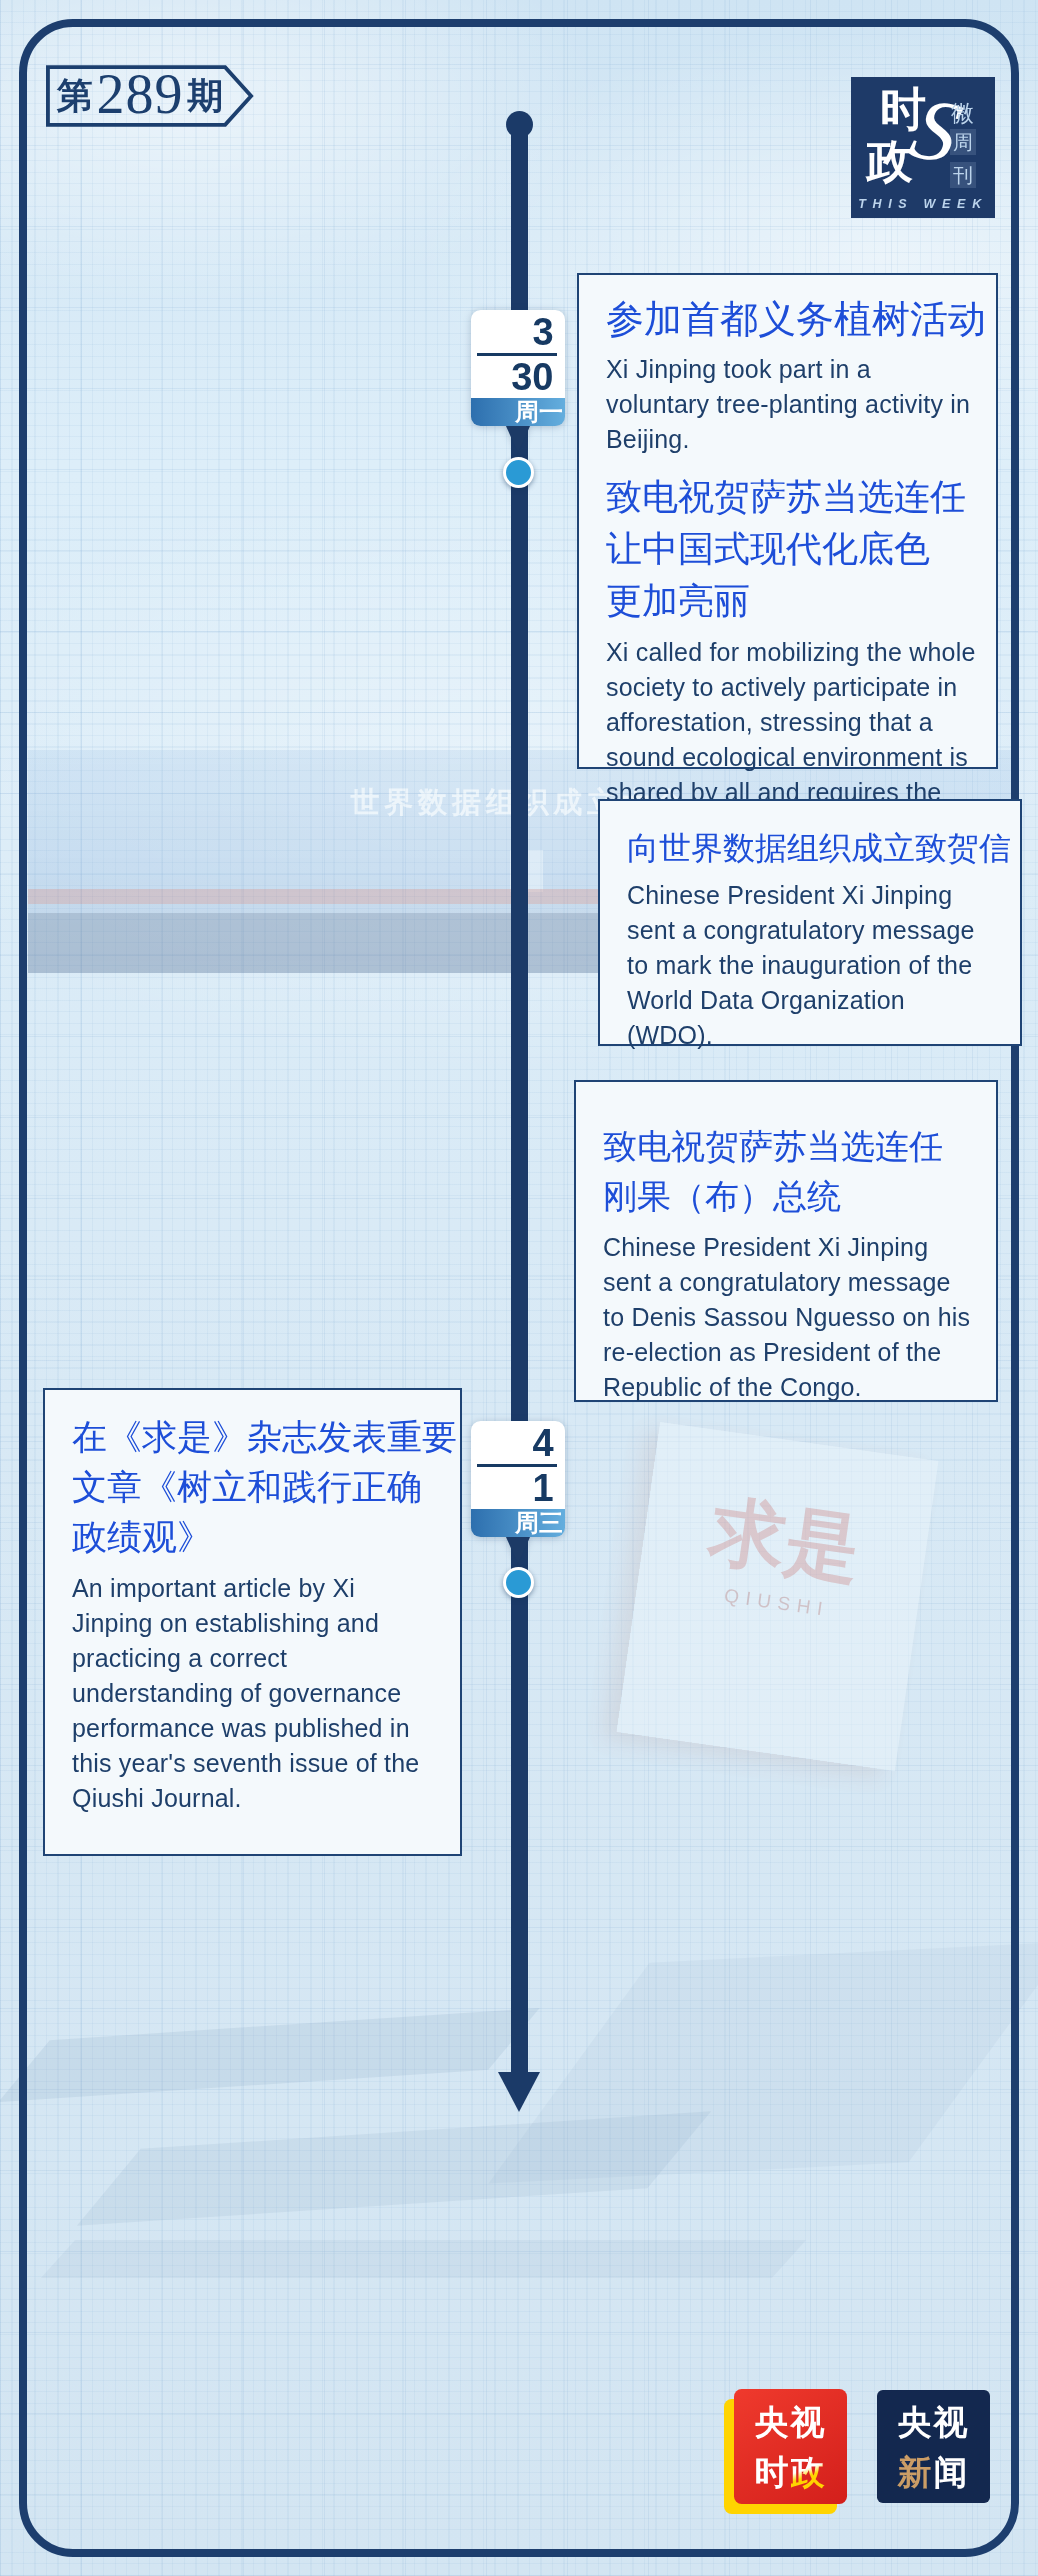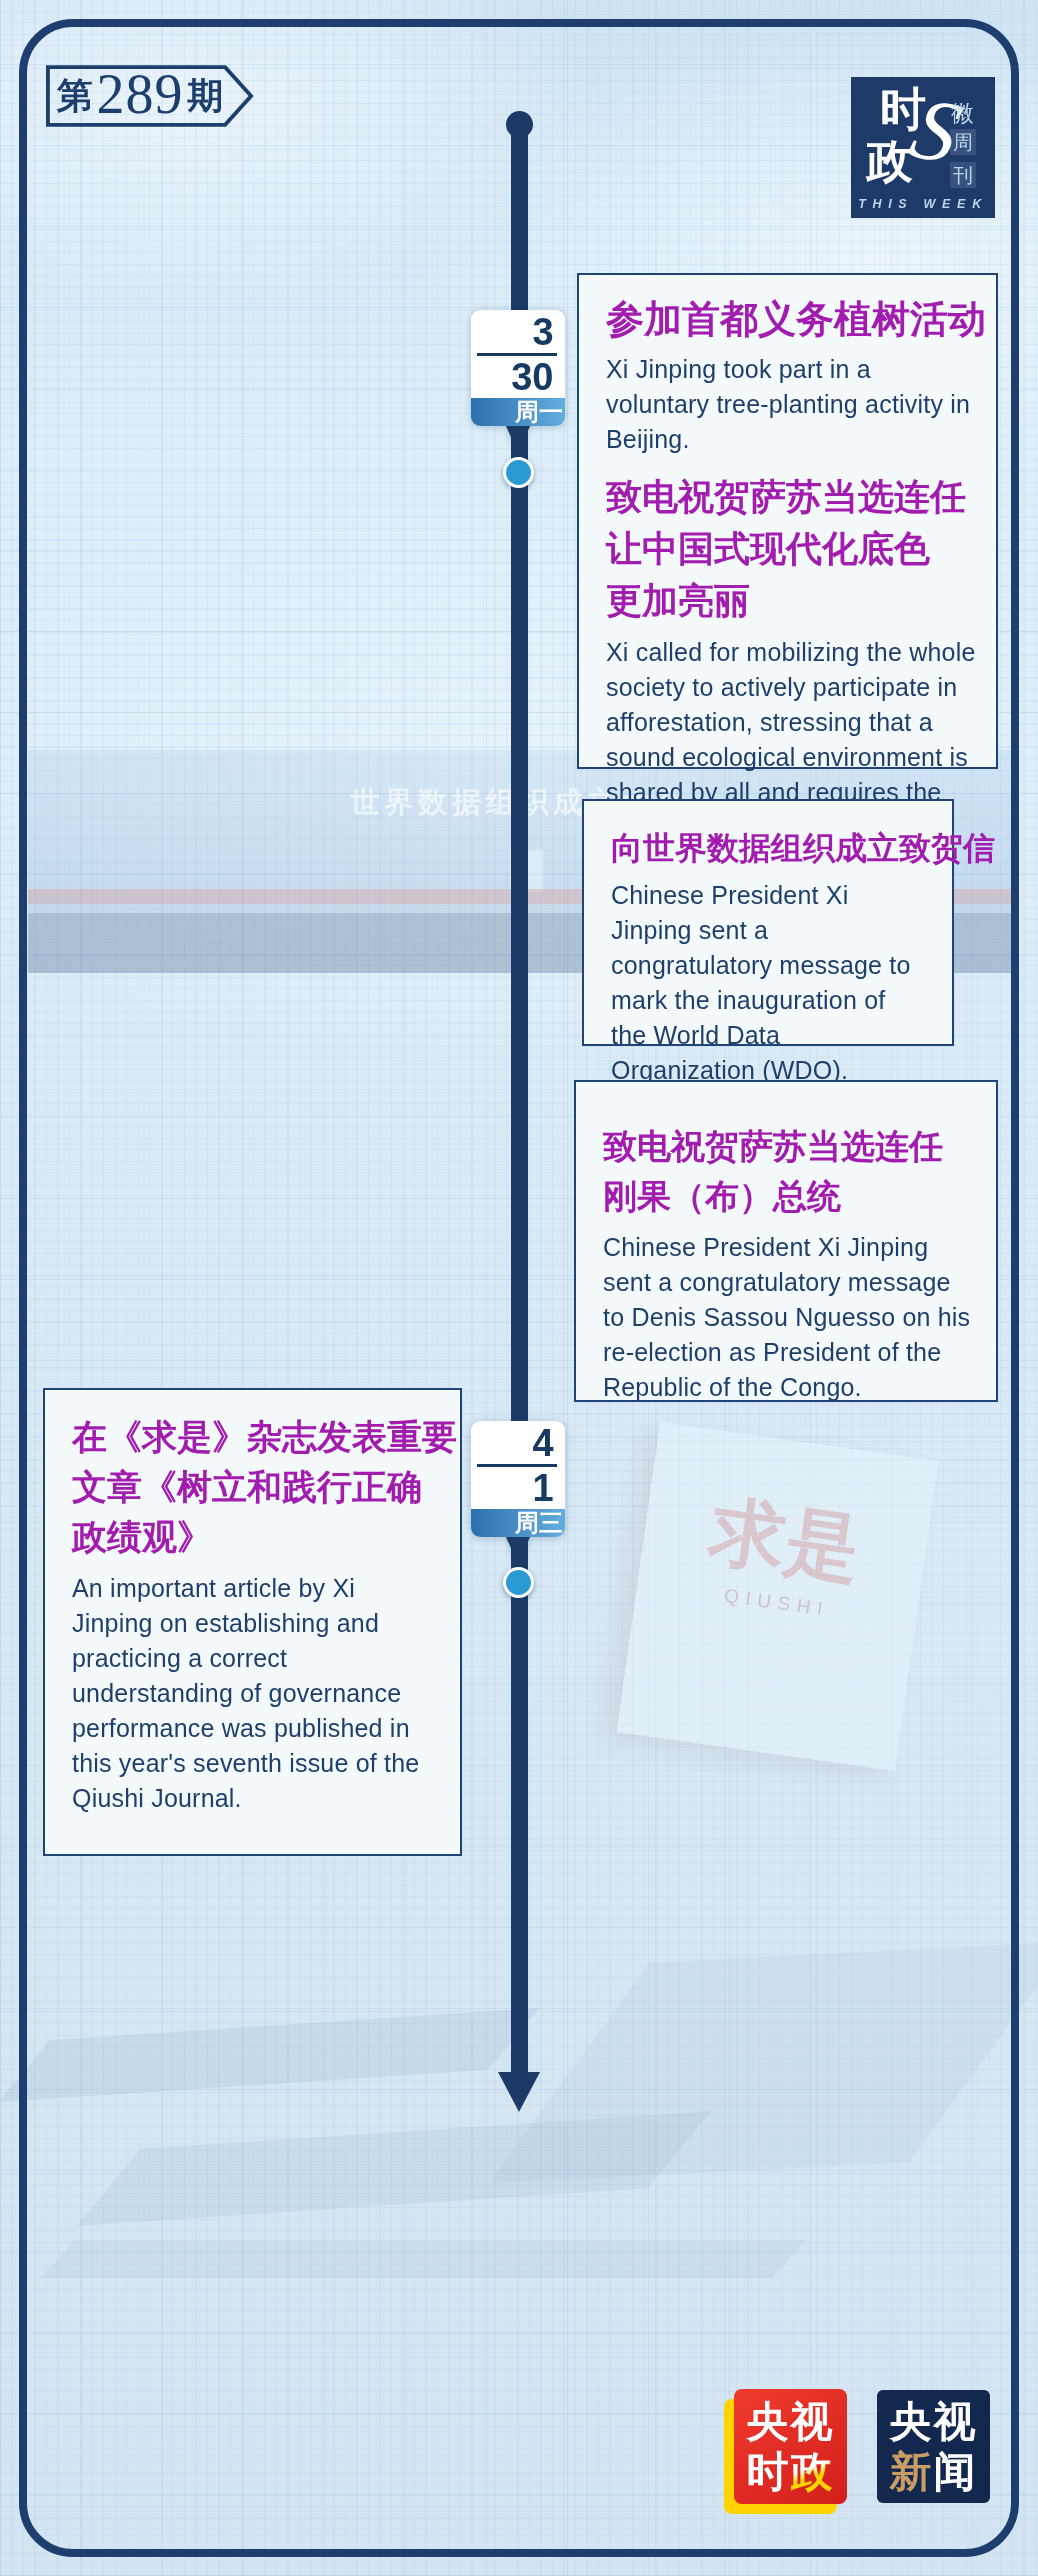--- a/index.html
+++ b/index.html
@@ -73,43 +73,43 @@
   .m-frac{border-top:3.8px solid #173a63;margin:1px 0;}
   .m-ribbon{height:28px;line-height:28px;background:linear-gradient(90deg,#2d6fae,#64aede);
     border-radius:0 0 9.6px 9.6px;color:#fff;font-size:24px;font-weight:bold;text-align:right;padding-right:2px;box-sizing:border-box;}
   .m-tri{width:0;height:0;margin:0 auto;border-left:12.5px solid transparent;border-right:12.5px solid transparent;border-top:27px solid #1c3a66;}
   .m-dot{position:absolute;left:503px;width:25px;height:25px;border-radius:50%;background:#2a9ad5;border:3.8px solid #fff;
     box-shadow:0 1.9px 4.8px rgba(20,50,90,.45);}
 
   
   .card{position:absolute;background:#f4f9fc;border:2.9px solid #1f4475;box-sizing:border-box;}
   .card1{left:577px;top:273px;width:421px;height:496px;padding:19px 19px 0 27px;}
-  .card2{left:582px;top:799px;width:372px;height:247px;padding:25px 27px 0 27px;}
+  .card2{left:598px;top:799px;width:424px;height:247px;padding:25px 27px 0 27px;}
   .card3{left:574px;top:1080px;width:424px;height:322px;padding:40px 19px 0 27px;}
   .card4{left:43px;top:1388px;width:419px;height:468px;padding:23px 17.3px 0 27px;}
-  .headline{font-family:"Liberation Serif","DejaVu Serif",serif;font-weight:bold;color:#a21caf;}
+  .headline{font-family:"Liberation Serif","DejaVu Serif",serif;font-weight:normal;color:#1d4ed8;}
   .headline div{white-space:nowrap;}
   .h40{font-size:38px;line-height:50px;}
   .h38{font-size:36px;line-height:52px;}
   .h33{font-size:32px;line-height:44px;}
   .h35{font-size:34px;line-height:50px;}
   .h36{font-size:35px;line-height:50px;}
   .english{font-size:25px;line-height:35px;color:#1e3f6a;margin-top:8px;letter-spacing:0.2px;}
   .gap{height:13.5px;}
 
   
   .credits{position:absolute;left:54px;top:2312px;color:#16355e;font-size:24px;line-height:29px;letter-spacing:1px;font-weight:500;}
 
   
   .flogo-yellow{position:absolute;left:724px;top:2399px;width:113px;height:115px;background:#ffd400;border-radius:7.7px;}
   .flogo-red{position:absolute;left:734px;top:2389px;width:113px;height:115px;border-radius:7.7px;
     background:linear-gradient(145deg,#ef3a2d,#d31f1b);display:flex;flex-direction:column;align-items:center;justify-content:center;}
   .flogo-navy{position:absolute;left:877px;top:2390px;width:113px;height:113px;border-radius:5.8px;background:#13284f;
     display:flex;flex-direction:column;align-items:center;justify-content:center;}
-  .flogo-line{font-size:42px;line-height:50px;font-weight:bold;color:#fff;letter-spacing:1.9px;white-space:nowrap;}
+  .flogo-line{font-size:34px;line-height:50px;font-weight:bold;color:#fff;letter-spacing:1.9px;white-space:nowrap;}
   .char-accent-yellow{background:linear-gradient(160deg,#ffffff 42%,#ffd400 58%);-webkit-background-clip:text;background-clip:text;color:transparent;}
   .char-gold{color:#cb9d66;}
 </style>
 </head>
 <body>
 
 <div class="poster">
   <div class="grid"></div>
 
   <div class="photo-conf">

